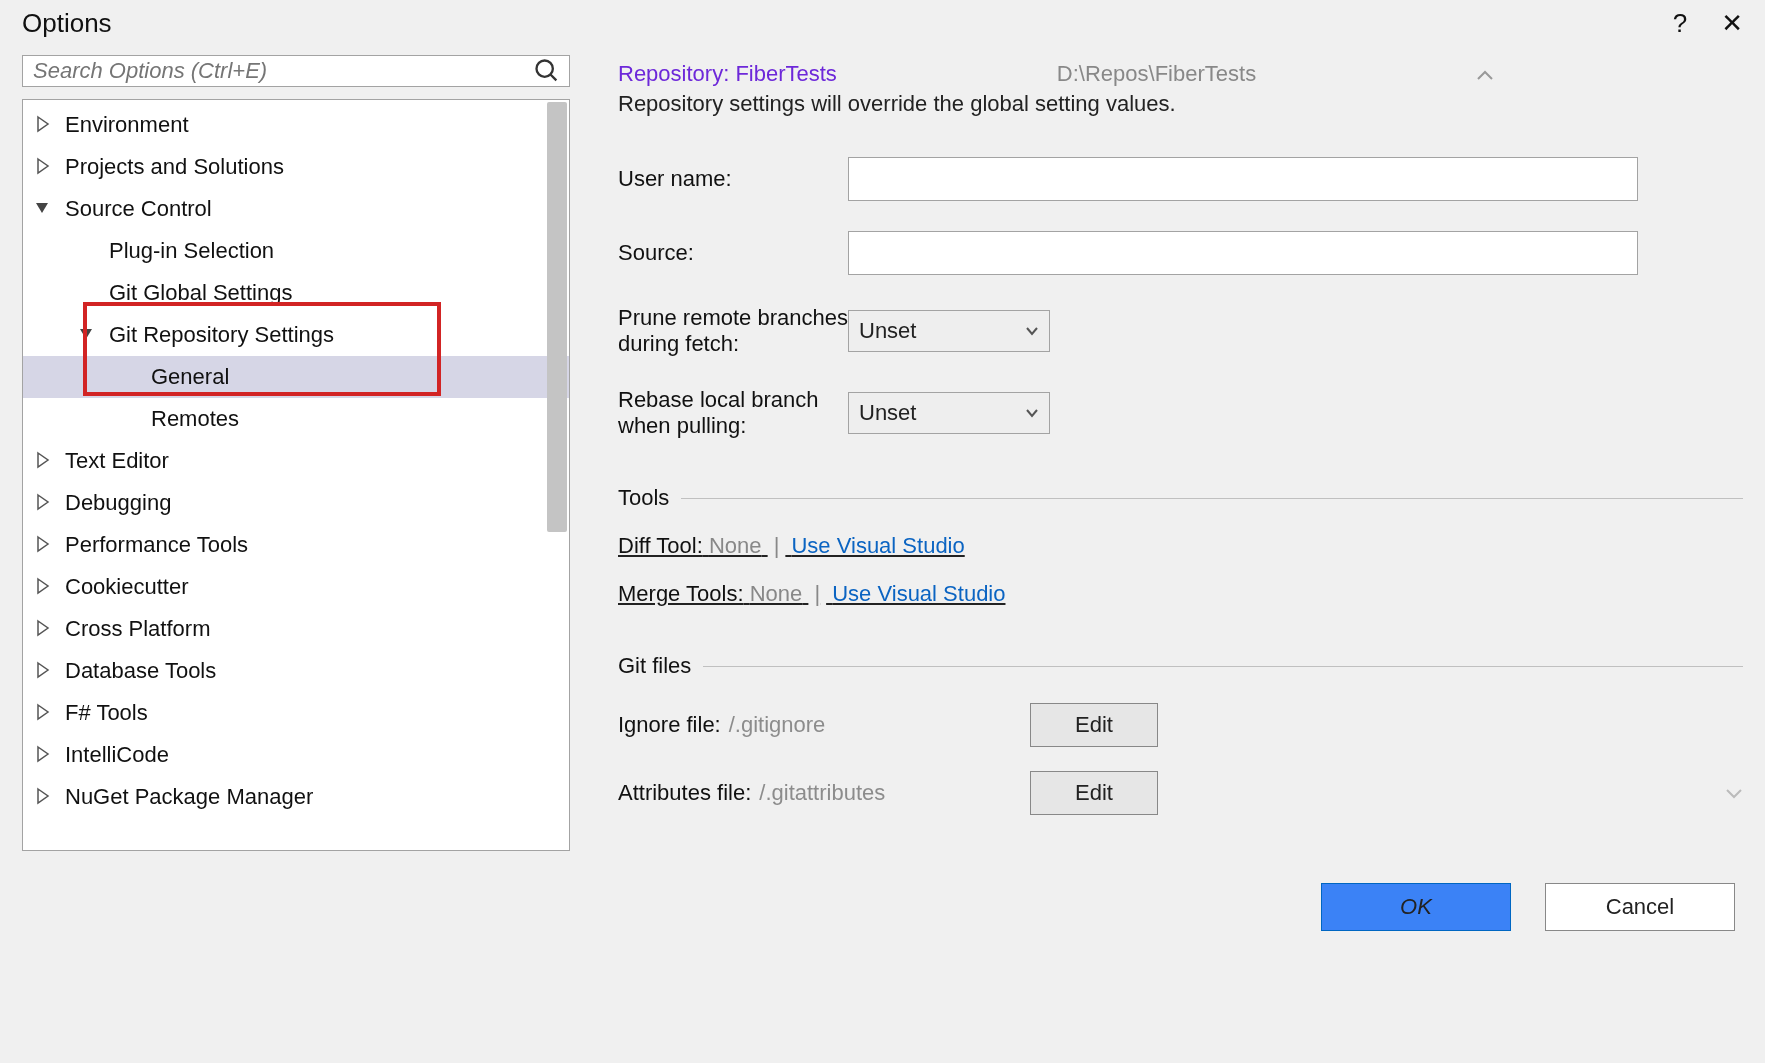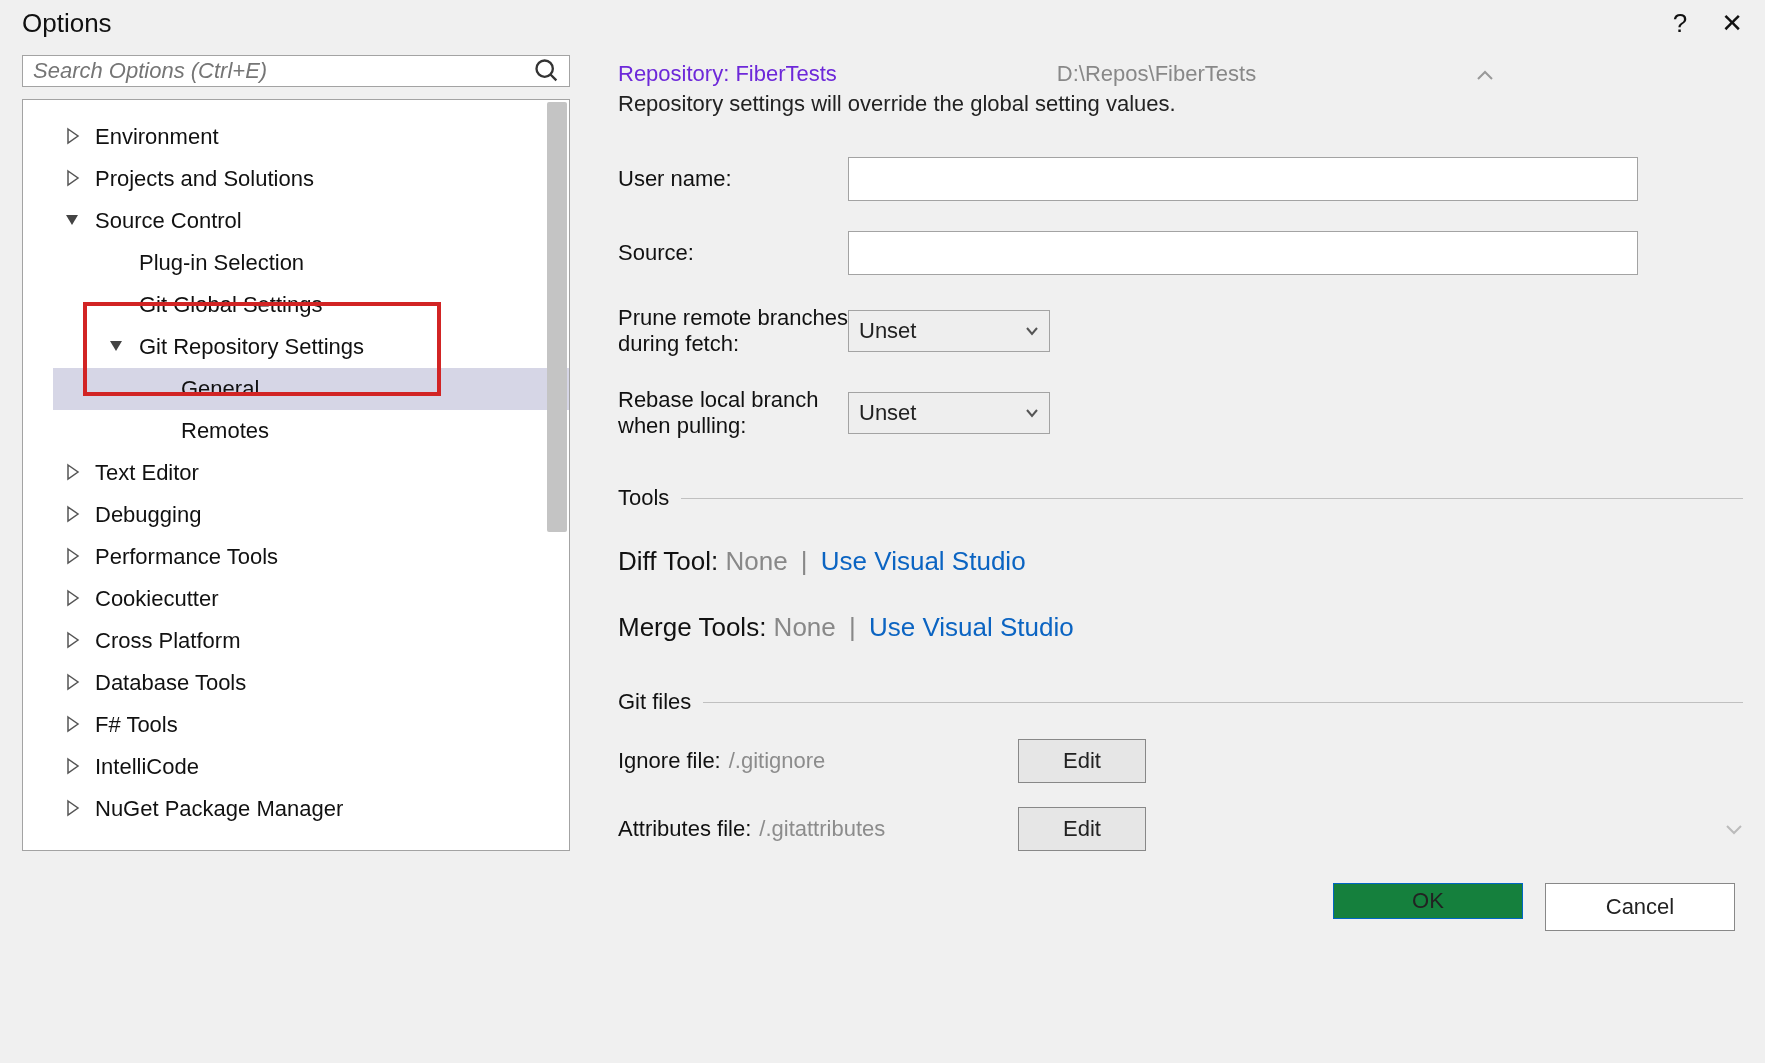--- a/index.html
+++ b/index.html
@@ -62,22 +62,21 @@
     flex-shrink: 0;
   }
   .tree {
     border: 1px solid #a3a3a3;
     background: #fff;
     height: 752px;
     overflow: hidden;
     position: relative;
   }
   .tree-inner {
-    padding: 16px 0 0 0;
-    margin-left: 30px;
+    padding: 4px 0 0 0;
   }
   .tree-scrollbar {
     position: absolute;
     top: 2px; right: 2px;
     width: 20px;
     height: 430px;
     background: #c4c4c4;
     border-radius: 2px;
   }
   .tree-item {
@@ -162,22 +161,23 @@
     margin-top: 46px;
     font-size: 22px;
     color: #111;
   }
   .section-head .line {
     flex: 1;
     height: 1px;
     background: #c0c0c0;
   }
   .tool-row {
-    margin-top: 35px;
-    font-size: 26px;
+    margin-top: 22px;
+    font-size: 22px;
+    text-decoration: underline;
   }
   .tool-row .label { color: #111; }
   .tool-row .value { color: #888;  }
   .tool-row .bar { color: #888; margin: 0 6px; }
   .link { color: #0b64c2; }
   .file-row {
     display: flex;
     align-items: center;
     margin-top: 24px;
   }
@@ -187,33 +187,35 @@
   .btn {
     border: 1px solid #888;
     background: #e6e6e6;
     height: 44px;
     min-width: 128px;
     font-size: 22px;
     display: inline-flex;
     align-items: center;
     justify-content: center;
     padding: 0 14px;
+    margin-left: 12px;
   }
   .dialog-footer {
     display: flex;
     justify-content: flex-end;
     gap: 22px;
     padding: 20px 30px 26px 0;
   }
   .chev-dn-small { color: #aaa; }
   .btn-ok {
     border: 1.5px solid #0066c2;
-    background: #15803d;
+    background: #3b82f6;
     min-width: 190px;
-    height: 36px;
+    height: 48px;
+    font-style: italic;
   }
   .btn-cancel {
     border: 1px solid #888;
     background: #fff;
     min-width: 190px;
     height: 48px;
   }
 </style>
 </head>
 <body>

